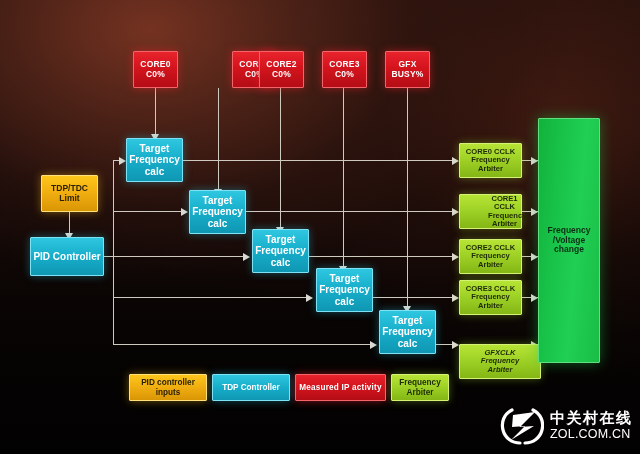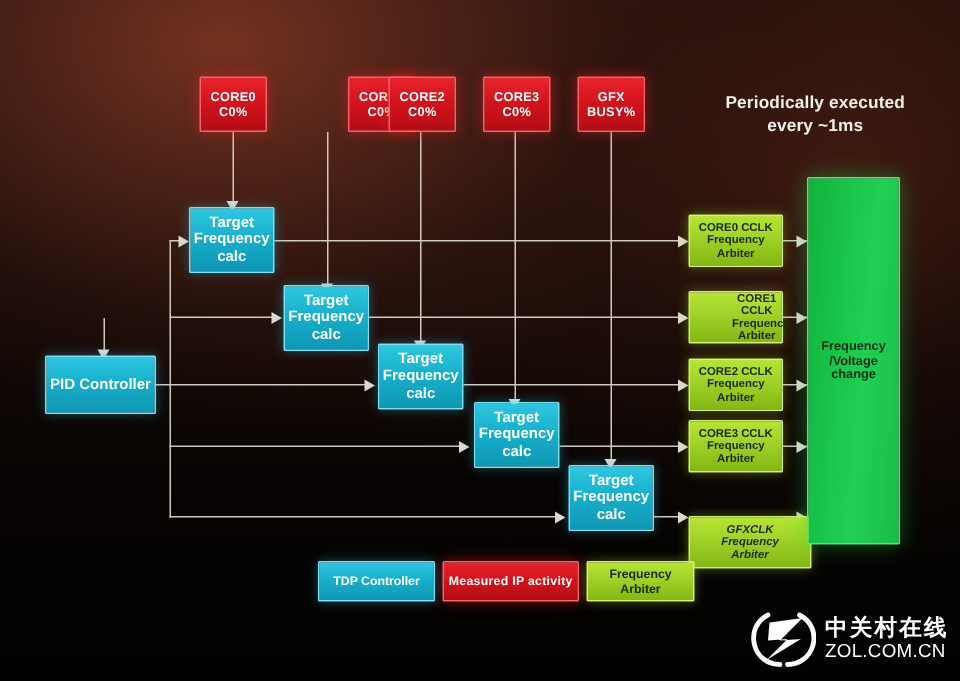--- a/index.html
+++ b/index.html
@@ -260,20 +260,26 @@
       <span>C0%</span>
     </div>
   </div>
   <div class="node n-red" style="left:385px; top:51px; width:45px; height:37px;">
     <div class="lines">
       <span>GFX</span>
       <span>BUSY%</span>
     </div>
   </div>
 
+  <div class="node n-yellow" style="left:41px; top:175px; width:57px; height:37px;">
+    <div class="lines">
+      <span>TDP/TDC</span>
+      <span>Limit</span>
+    </div>
+  </div>
   <div class="node n-cyan" style="left:30px; top:237px; width:74px; height:39px;">
     <div class="lines">
       <span>PID Controller</span>
     </div>
   </div>
 
   <div class="node n-cyan" style="left:126px; top:138px; width:57px; height:44px;">
     <div class="lines">
       <span>Target</span>
       <span>Frequency</span>
@@ -346,36 +352,38 @@
   </div>
 
   <div class="node n-green" style="left:538px; top:118px; width:62px; height:245px;">
     <div class="lines">
       <span>Frequency</span>
       <span>/Voltage</span>
       <span>change</span>
     </div>
   </div>
 
-  <div id="note">
-    <div>Periodically executed</div>
-    <div>every ~1ms</div>
-  </div>
-
+
+  <div class="legend-item n-yellow" style="left:129px; width:78px;">
+    <div class="lines">
+      <span>PID controller</span>
+      <span>inputs</span>
+    </div>
+  </div>
   <div class="legend-item n-red" style="left:295px; width:91px;">
     <div class="lines">
       <span>Measured IP activity</span>
     </div>
   </div>
   <div class="legend-item n-cyan" style="left:212px; width:78px;">
     <div class="lines">
       <span>TDP Controller</span>
     </div>
   </div>
-  <div class="legend-item n-lime" style="left:391px; width:72px; font-size:8.2px;">
+  <div class="legend-item n-lime" style="left:391px; width:58px; font-size:8.2px;">
     <div class="lines">
       <span>Frequency Arbiter</span>
     </div>
   </div>
 
   <div id="watermark">
     <div id="wm-logo">
       <svg width="44" height="40" viewBox="0 0 44 40" aria-hidden="true">
         <path d="M12 4 C4 8, 1 16, 3 24 C5 32, 12 37, 20 37" fill="none" stroke="#ffffff" stroke-width="3.2" stroke-linecap="round"></path>
         <path d="M33 4 C41 8, 44 16, 42 24 C40 32, 33 37, 25 37" fill="none" stroke="#ffffff" stroke-width="3.2" stroke-linecap="round"></path>

